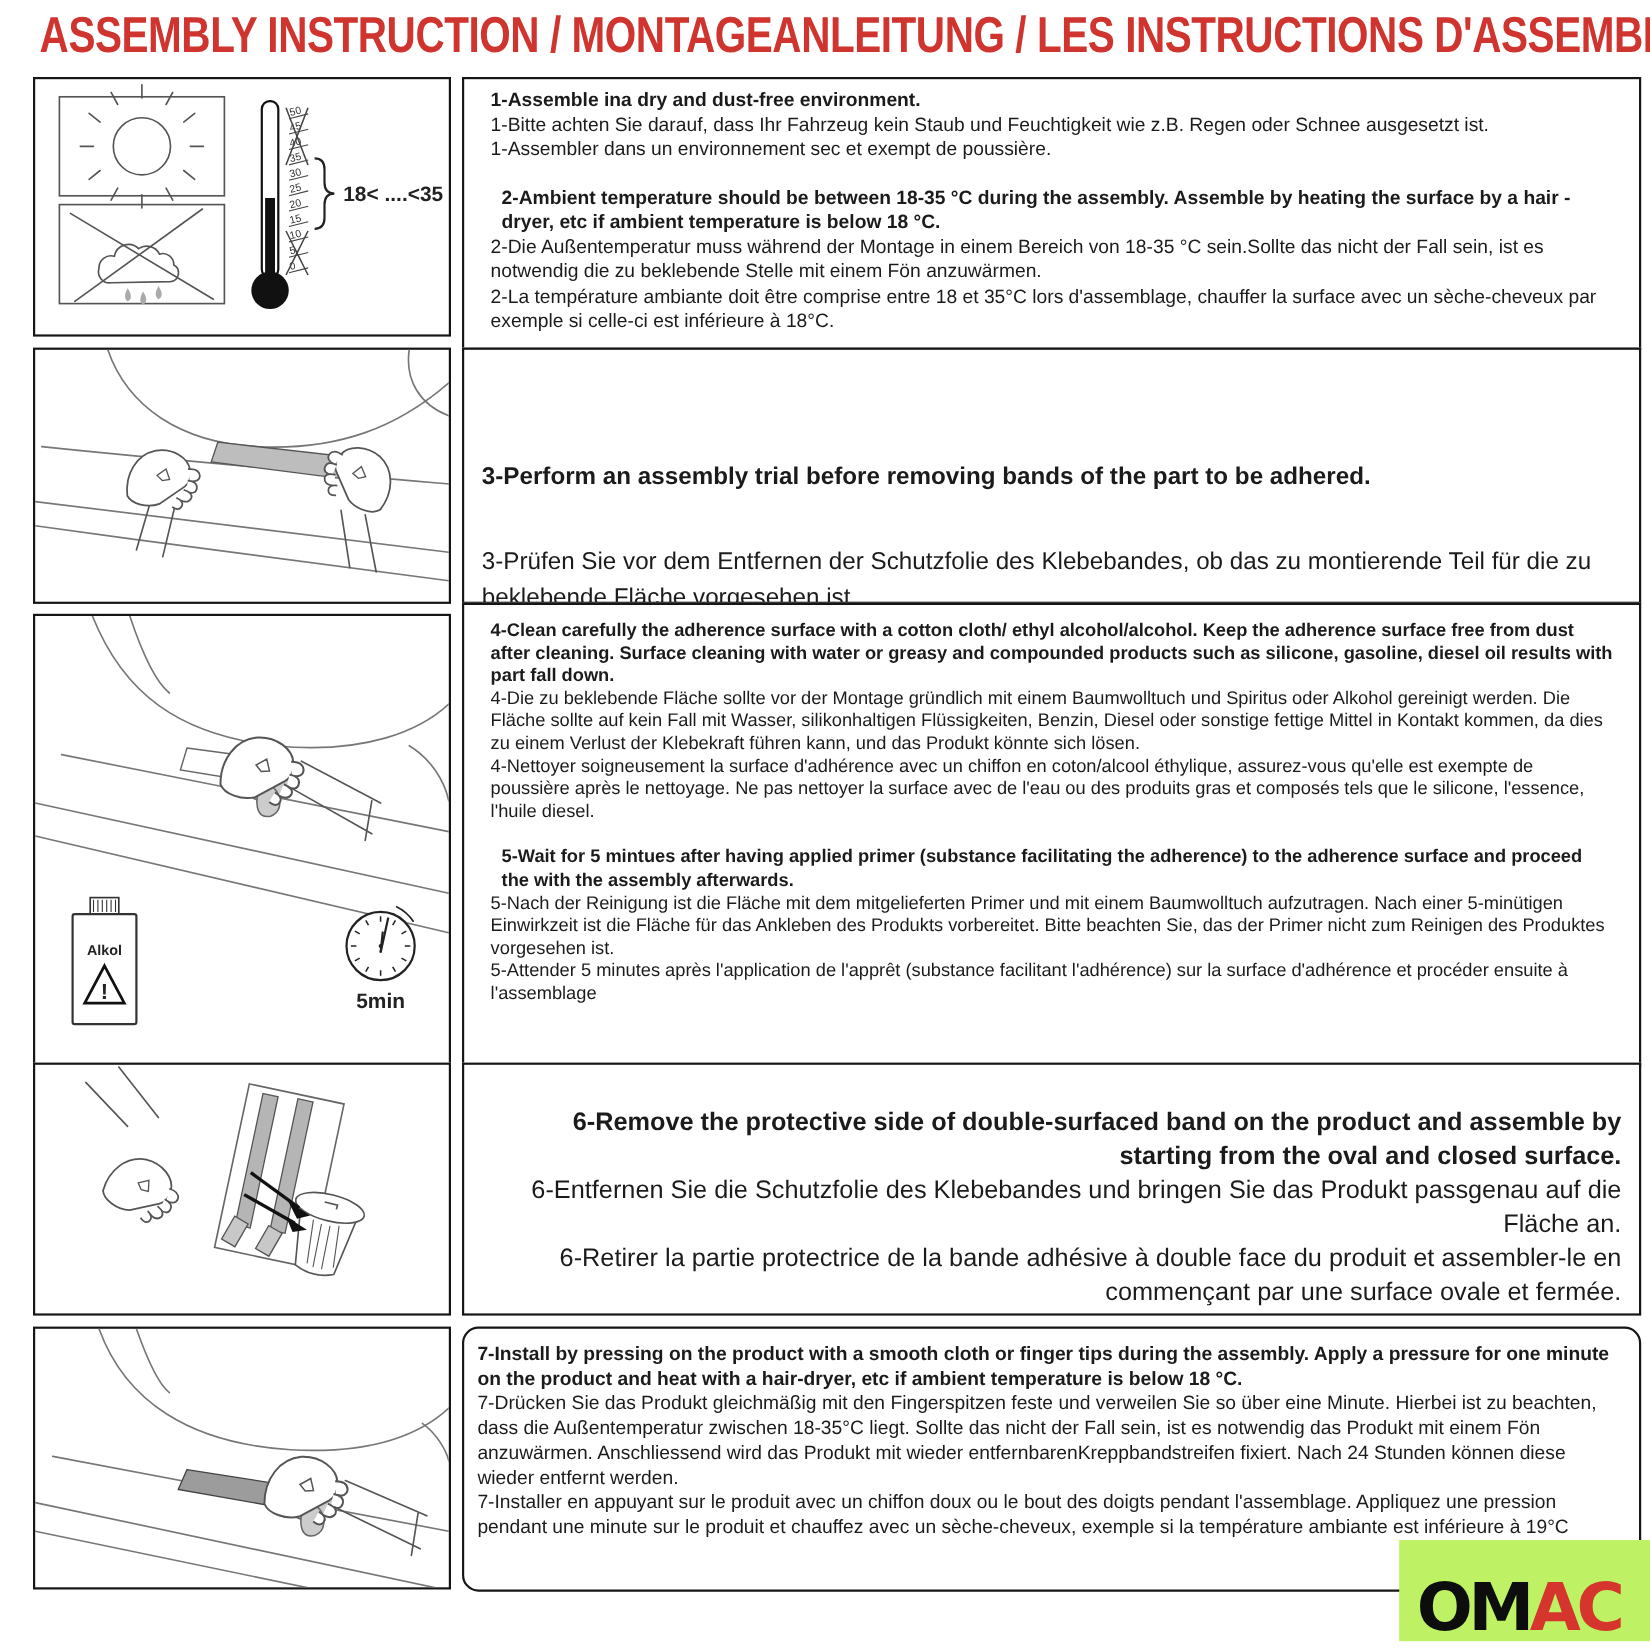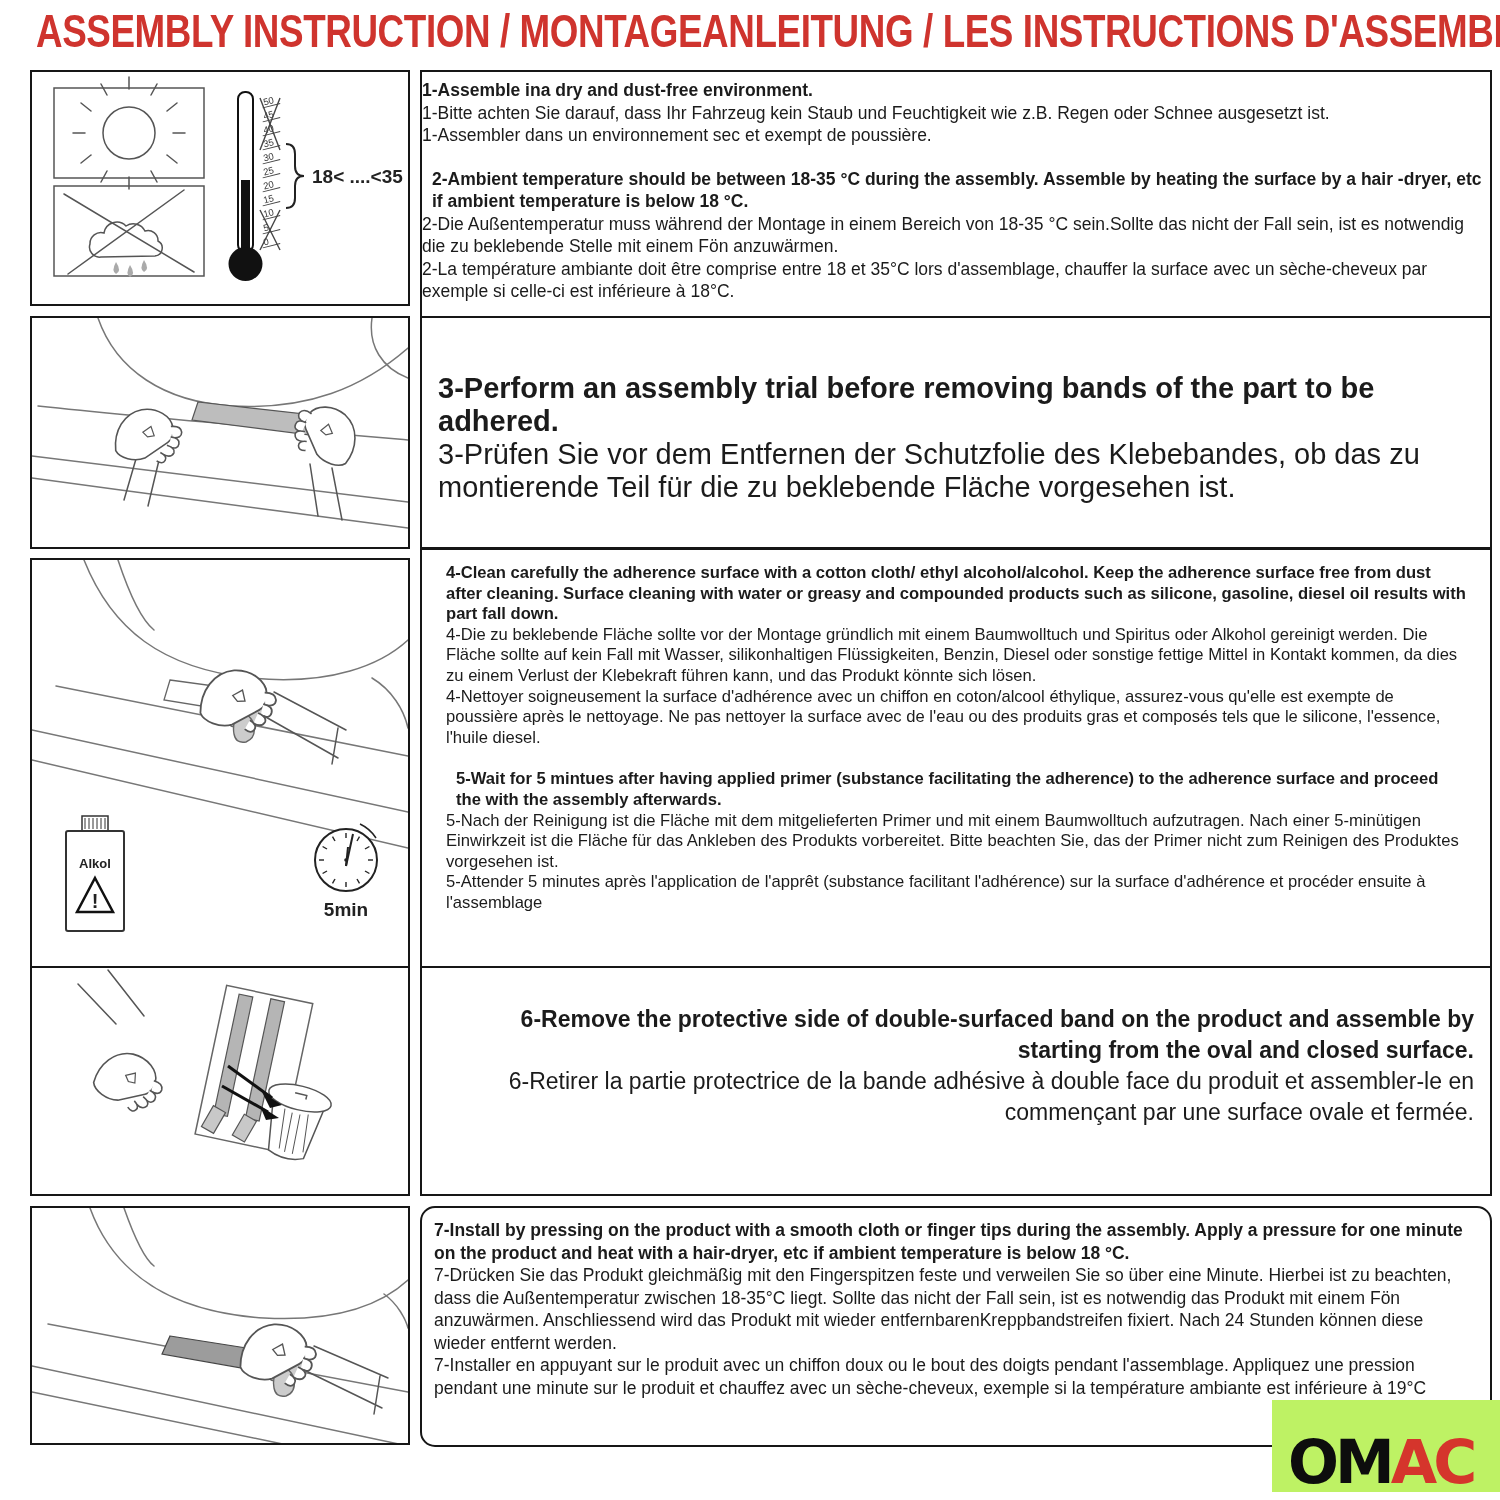--- a/index.html
+++ b/index.html
@@ -9,29 +9,29 @@
   }
   .page-title{
     position:absolute;left:36px;top:4px;margin:0;
     font-size:46px;font-weight:bold;color:#cf342e;
     transform:scaleX(0.80);transform-origin:left top;
     white-space:nowrap;letter-spacing:-0.5px;
   }
   .box{position:absolute;border:2px solid #161616;box-sizing:border-box;background:#fff;}
   .illus{left:30px;width:380px;}
   .txt{left:420px;width:1072px;}
-  #i1{top:70px;height:236px}   #t1{top:70px;height:248px;padding:7px 0;}
+  #i1{top:70px;height:236px}   #t1{top:70px;height:248px;padding:7px 24px;}
   #i2{top:316px;height:233px}  #t2{top:316px;height:233px;padding:54px 16px 0;}
   #i3{top:558px;height:435px}  #t3{top:548px;height:422px;padding:13px 24px;}
   #i4{top:966px;height:230px}  #t4{top:966px;height:230px;padding:36px 16px 0;text-align:right;}
   #i5{top:1206px;height:239px} #t5{top:1206px;height:241px;padding:11px 12px;border-radius:15px;}
   p{margin:0;}
   .sm p{font-size:17.5px;line-height:22.5px;}
   .xs p{font-size:16.6px;line-height:20.6px;}
-  .lg p{font-size:29px;line-height:33px;}
+  .lg p{font-size:22px;line-height:33px;margin-top:44px;}
   .md p{font-size:23px;line-height:31px;}
   .b{font-weight:bold;}
   .gap{margin-top:21px;margin-left:10px;}
   .logo{
     position:absolute;left:1272px;top:1400px;width:282px;height:92px;
     background:#bef264;display:flex;align-items:flex-end;padding-left:16px;box-sizing:border-box;
   }
   .logo span{
     font-family:"DejaVu Sans",sans-serif;font-weight:bold;font-size:60px;
     letter-spacing:-4px;line-height:1;
@@ -253,20 +253,21 @@
       <line x1="196" y1="98" x2="240" y2="130" stroke="#111" stroke-width="3"></line>
       <polygon points="250,137 230,124 238,140" fill="#111"></polygon>
       <line x1="190" y1="118" x2="236" y2="144" stroke="#111" stroke-width="3"></line>
       <polygon points="247,150 228,138 234,152" fill="#111"></polygon>
     </g>
   </svg>
 </div>
 
 <div class="box txt md" id="t4">
   <p class="b">6-Remove the protective side of double-surfaced band on the product and assemble by starting from the oval and closed surface.</p>
+  <p>6-Entfernen Sie die Schutzfolie des Klebebandes und bringen Sie das Produkt passgenau auf die Fläche an.</p>
   <p>6-Retirer la partie protectrice de la bande adhésive à double face du produit et assembler-le en commençant par une surface ovale et fermée.</p>
 </div>
 
 <div class="box illus" id="i5">
   <svg width="376" height="235" viewBox="0 0 376 235">
     <path class="car" d="M58,0 C82,66 140,104 232,110 C306,114 350,96 376,72"></path>
     <path class="car" d="M92,0 C104,34 114,52 122,58"></path>
     <path class="car" d="M352,86 C366,96 374,112 376,120"></path>
     <path class="car" d="M16,116 L376,184"></path>
     <path class="car" d="M0,158 L376,238"></path>

